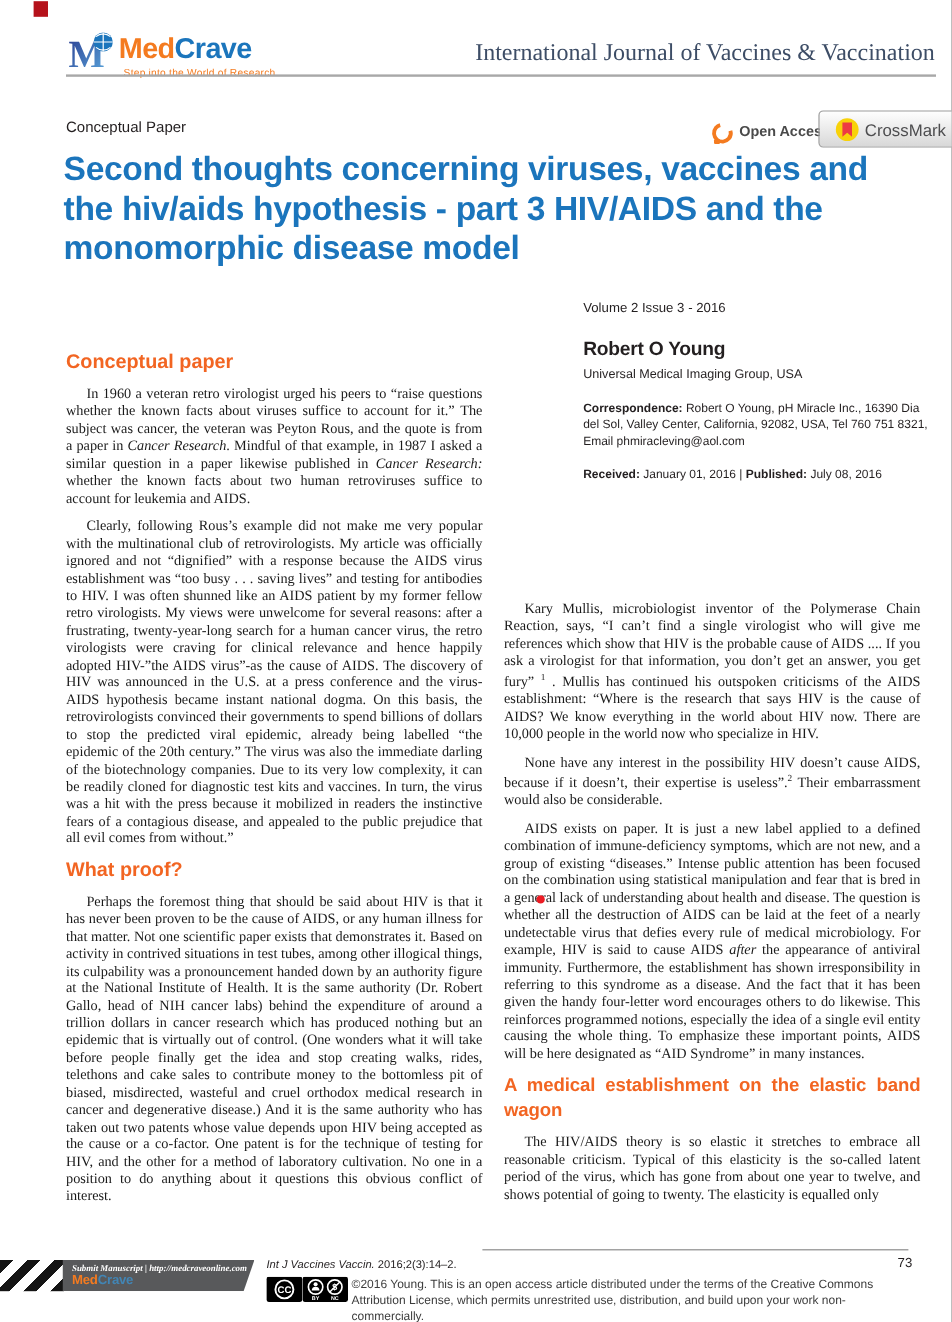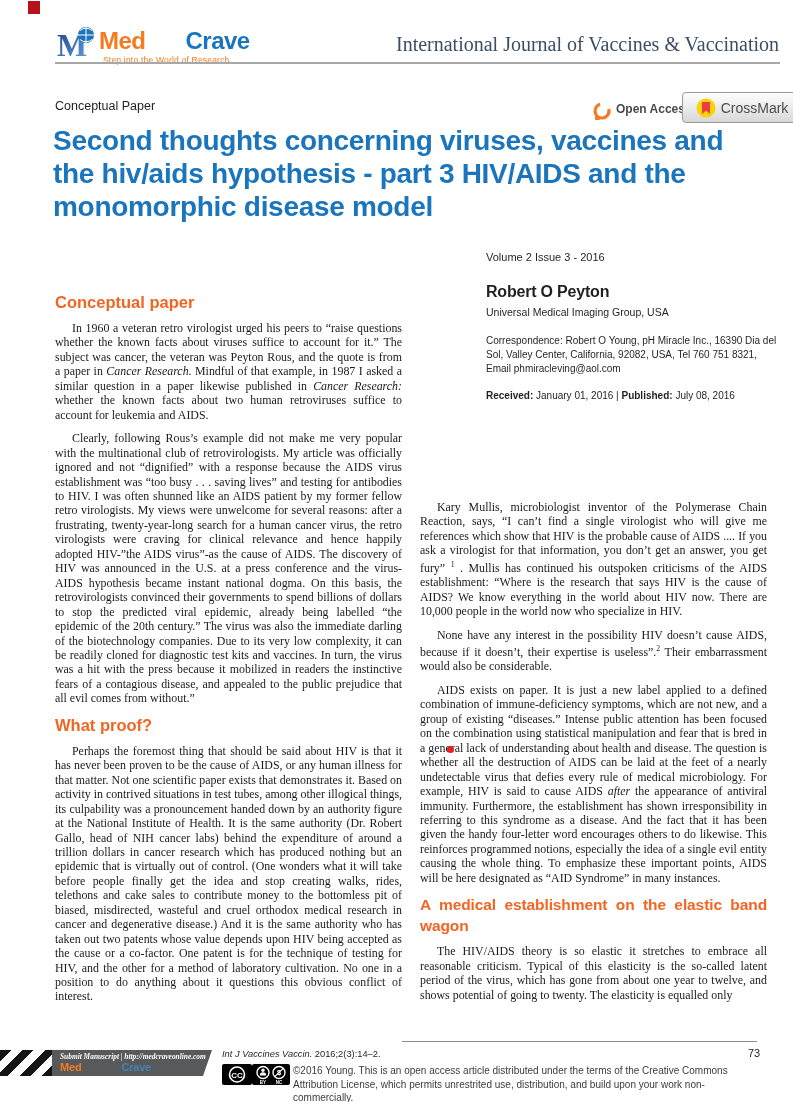--- a/index.html
+++ b/index.html
@@ -9,21 +9,21 @@
   
   .red-stamp{position:absolute;left:28px;top:1px;width:12px;height:13px;background:#b5121b;}
   .red-dot{position:absolute;left:447px;top:746px;width:7px;height:7px;border-radius:50%;background:#ec1c24;}
 
   
   .logo-block{position:absolute;left:55px;top:26px;width:320px;}
   .logo-row{display:flex;align-items:flex-start;}
   .logo-mark{width:42px;height:34px;flex:0 0 auto;}
   .brand-text{font-size:24px;font-weight:bold;letter-spacing:-0.5px;line-height:30px;margin-left:2px;}
   .brand-med{color:#f47b20;}
-  .brand-crave{color:#1b75bc;padding-left:40px;}
+  .brand-crave{color:#1b75bc;}
   .tagline{position:absolute;left:48px;top:29px;font-size:8.5px;color:#f47b20;letter-spacing:0.2px;}
   .head-rule{position:absolute;left:55px;top:62px;width:725px;height:2px;background:#a8a8a8;}
   .journal-title{position:absolute;right:14px;top:33px;font-family:"Liberation Serif",serif;
                  font-size:20px;color:#3d4d66;white-space:nowrap;}
 
   .paper-type{position:absolute;left:55px;top:99px;font-size:12.5px;color:#231f20;}
 
   .open-access{position:absolute;left:592px;top:97px;display:flex;align-items:center;gap:4px;}
   .open-access .oa-label{font-size:12px;color:#4a4a4a;font-weight:bold;}
   .crossmark{position:absolute;left:682px;top:92px;width:120px;height:31px;border:1px solid #9b9b9b;
@@ -116,23 +116,23 @@
     </svg>
     <span class="cm-label">CrossMark</span>
   </div>
 
   <h1 class="article-title">Second thoughts concerning viruses, vaccines and
 the hiv/aids hypothesis - part 3 HIV/AIDS and the
 monomorphic disease model</h1>
 
   <div class="meta">
     <div class="meta-volume">Volume 2 Issue 3 - 2016</div>
-    <div class="meta-author">Robert O Peyton</div>
+    <div class="meta-author">Robert O Young</div>
     <div class="meta-affil">Universal Medical Imaging Group, USA</div>
-    <div class="meta-corr"><span style="font-weight: normal;">Correspondence: </span><span>Robert O Young, pH Miracle Inc., 16390 Dia del Sol, Valley Center, California, 92082, USA, Tel 760 751 8321, Email phmiracleving@aol.com</span></div>
+    <div class="meta-corr"><span style="font-weight: bold;">Correspondence: </span><span>Robert O Young, pH Miracle Inc., 16390 Dia del Sol, Valley Center, California, 92082, USA, Tel 760 751 8321, Email phmiracleving@aol.com</span></div>
     <div class="meta-dates"><span style="font-weight: bold;">Received: </span><span>January 01, 2016</span><span> | </span><span style="font-weight: bold;">Published: </span><span>July 08, 2016</span></div>
   </div>
 
   <div class="col col-left">
     <div class="sec-heading first">Conceptual paper</div>
     <p><span>In 1960 a veteran retro virologist urged his peers to “raise questions whether the known facts about viruses suffice to account for it.” The subject was cancer, the veteran was Peyton Rous, and the quote is from a paper in </span><span style="font-style: italic;">Cancer Research</span><span>. Mindful of that example, in 1987 I asked a similar question in a paper likewise published in </span><span style="font-style: italic;">Cancer Research:</span><span> whether the known facts about two human retroviruses suffice to account for leukemia and AIDS.</span></p>
     <p>Clearly, following Rous’s example did not make me very popular with the multinational club of retrovirologists. My article was officially ignored and not “dignified” with a response because the AIDS virus establishment was “too busy . . . saving lives” and testing for antibodies to HIV. I was often shunned like an AIDS patient by my former fellow retro virologists. My views were unwelcome for several reasons: after a frustrating, twenty-year-long search for a human cancer virus, the retro virologists were craving for clinical relevance and hence happily adopted HIV-”the AIDS virus”-as the cause of AIDS. The discovery of HIV was announced in the U.S. at a press conference and the virus-AIDS hypothesis became instant national dogma. On this basis, the retrovirologists convinced their governments to spend billions of dollars to stop the predicted viral epidemic, already being labelled “the epidemic of the 20th century.” The virus was also the immediate darling of the biotechnology companies. Due to its very low complexity, it can be readily cloned for diagnostic test kits and vaccines. In turn, the virus was a hit with the press because it mobilized in readers the instinctive fears of a contagious disease, and appealed to the public prejudice that all evil comes from without.”</p>
     <div class="sec-heading">What proof?</div>
     <p>Perhaps the foremost thing that should be said about HIV is that it has never been proven to be the cause of AIDS, or any human illness for that matter. Not one scientific paper exists that demonstrates it. Based on activity in contrived situations in test tubes, among other illogical things, its culpability was a pronouncement handed down by an authority figure at the National Institute of Health. It is the same authority (Dr. Robert Gallo, head of NIH cancer labs) behind the expenditure of around a trillion dollars in cancer research which has produced nothing but an epidemic that is virtually out of control. (One wonders what it will take before people finally get the idea and stop creating walks, rides, telethons and cake sales to contribute money to the bottomless pit of biased, misdirected, wasteful and cruel orthodox medical research in cancer and degenerative disease.) And it is the same authority who has taken out two patents whose value depends upon HIV being accepted as the cause or a co-factor. One patent is for the technique of testing for HIV, and the other for a method of laboratory cultivation. No one in a position to do anything about it questions this obvious conflict of interest.</p>
   </div>

